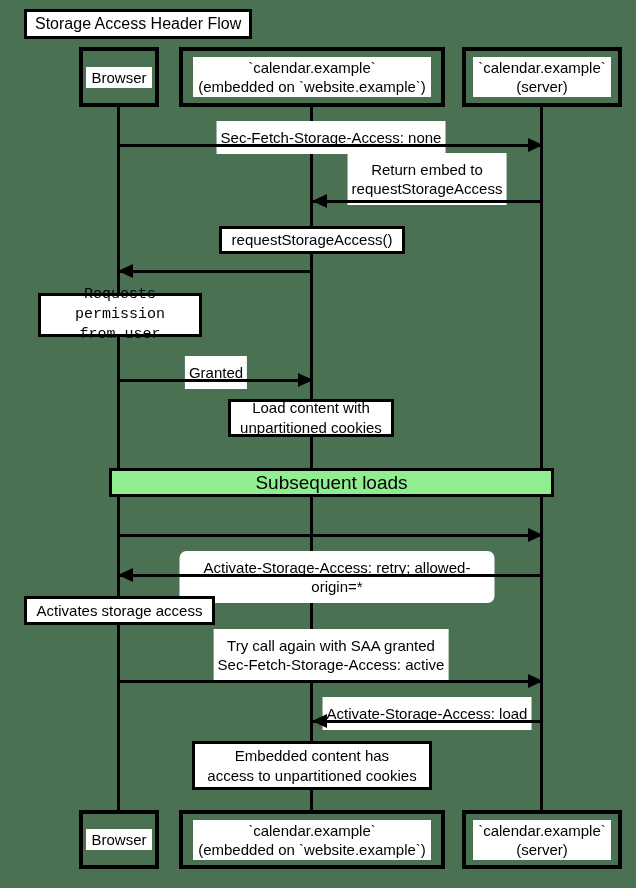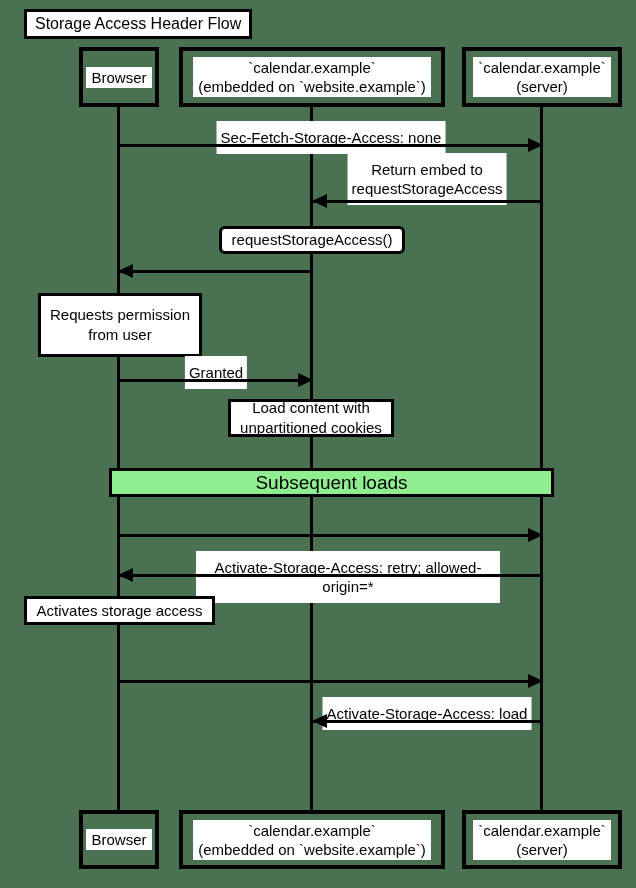--- a/index.html
+++ b/index.html
@@ -77,53 +77,57 @@
 
   <div class="mlabel" style="left:315px;top:121px;">Sec-Fetch-Storage-Access: none</div>
   <div class="arrow" style="left:103px;top:144px;width:423px;"></div>
   <div class="head-r" style="left:512px;top:138px;"></div>
 
   <div class="mlabel" style="left:411px;top:153px;">Return embed to
 requestStorageAccess</div>
   <div class="arrow" style="left:296px;top:200px;width:230px;"></div>
   <div class="head-l" style="left:296px;top:194px;"></div>
 
-  <div class="note" style="left:203px;top:226px;width:186px;height:28px;border-radius:6px;">requestStorageAccess()</div>
+  <div class="note" style="left:203px;top:226px;width:186px;height:28px;">requestStorageAccess()</div>
 
   <div class="arrow" style="left:103px;top:270px;width:193px;"></div>
   <div class="head-l" style="left:102px;top:264px;"></div>
 
-  <div class="note" style="left:22px;top:293px;width:164px;height:64px;">Requests permission
+  <div class="note" style="left:22px;top:293px;width:164px;height:44px;font-family:Liberation Mono, monospace;">Requests permission
 from user</div>
 
   <div class="mlabel" style="left:200px;top:356px;">Granted</div>
   <div class="arrow" style="left:103px;top:379px;width:193px;"></div>
   <div class="head-r" style="left:282px;top:373px;"></div>
 
   <div class="note" style="left:212px;top:399px;width:166px;height:38px;">Load content with
 unpartitioned cookies</div>
 
   <div class="divider" style="left:93px;top:468px;width:445px;height:29px;">Subsequent loads</div>
 
   <div class="arrow" style="left:103px;top:534px;width:423px;"></div>
   <div class="head-r" style="left:512px;top:528px;"></div>
 
-  <div class="mlabel" style="left:332px;top:551px;">Activate-Storage-Access: retry; allowed-origin=*</div>
+  <div class="mlabel" style="left:321px;top:551px;border-radius:7px;">Activate-Storage-Access: retry; allowed-origin=*</div>
   <div class="arrow" style="left:103px;top:574px;width:423px;"></div>
   <div class="head-l" style="left:102px;top:568px;"></div>
 
   <div class="note" style="left:8px;top:596px;width:191px;height:29px;">Activates storage access</div>
 
+  <div class="mlabel" style="left:315px;top:629px;">Try call again with SAA granted
+Sec-Fetch-Storage-Access: active</div>
   <div class="arrow" style="left:103px;top:680px;width:423px;"></div>
   <div class="head-r" style="left:512px;top:674px;"></div>
 
   <div class="mlabel" style="left:411px;top:697px;">Activate-Storage-Access: load</div>
   <div class="arrow" style="left:296px;top:720px;width:230px;"></div>
   <div class="head-l" style="left:296px;top:714px;"></div>
 
+  <div class="note" style="left:176px;top:741px;width:240px;height:49px;">Embedded content has
+access to unpartitioned cookies</div>
 
   <div class="pbox" style="left:63px;top:810px;width:80px;height:59px;">
     <span class="plabel">Browser</span>
   </div>
   <div class="pbox" style="left:163px;top:810px;width:266px;height:59px;">
     <span class="plabel">`calendar.example`
 (embedded on `website.example`)</span>
   </div>
   <div class="pbox" style="left:446px;top:810px;width:160px;height:59px;">
     <span class="plabel">`calendar.example`

